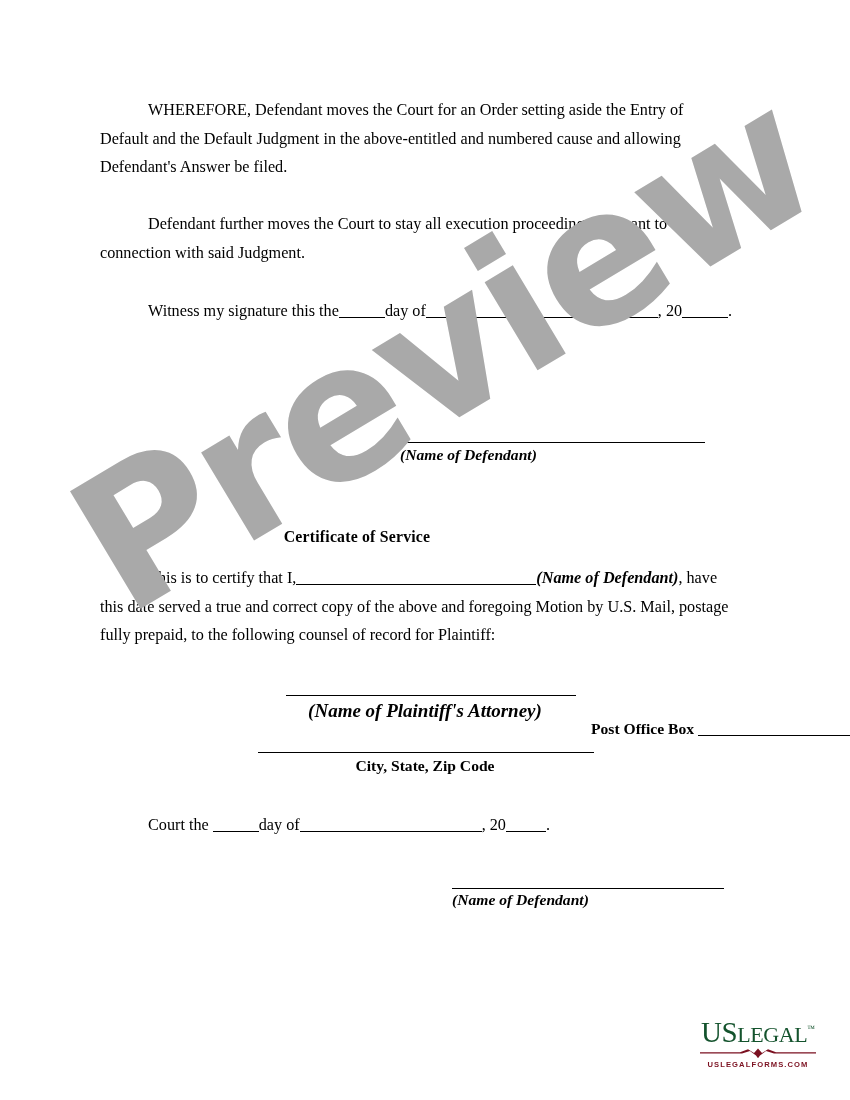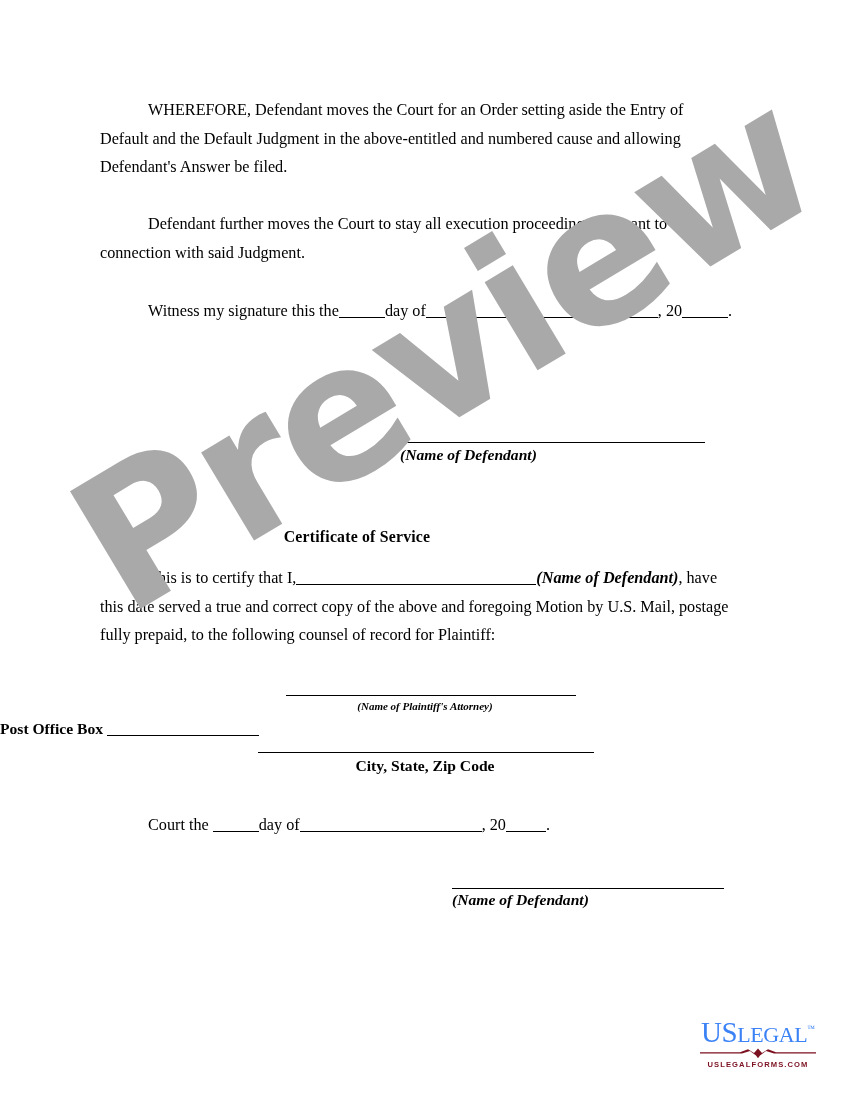--- a/index.html
+++ b/index.html
@@ -113,26 +113,26 @@
   .attn-rule-1 {
     position: absolute;
     left: 286px; top: 9px; width: 290px;
     border-bottom: 1.3px solid #000;
   }
   .attn-name {
     position: absolute;
     left: 0; top: 14px; width: 850px;
     text-align: center;
     font-weight: bold; font-style: italic;
-    font-size: 11px;
+    font-size: 19px;
   }
   .attn-pobox {
     position: absolute;
     left: 0; top: 34px; width: 850px;
-    text-align: left;
+    text-align: right;
     font-weight: bold;
     font-size: 15.6px;
   }
   .attn-pobox .pobox-blank {
     display: inline-block;
     width: 152px;
     border-bottom: 1.6px solid #000;
     height: 0.95em;
     margin-bottom: -2px;
   }
@@ -199,21 +199,21 @@
   
   .logo {
     position: absolute;
     left: 697px;
     top: 1014px;
     width: 122px;
     text-align: center;
   }
   .logo-word {
     font-family: "Liberation Serif", "DejaVu Serif", serif;
-    color: #3b82f6;
+    color: #14532d;
     font-size: 29px;
     line-height: 30px;
     letter-spacing: -0.4px;
     white-space: nowrap;
   }
   .logo-word .lg-sm {
     font-size: 22px;
   }
   .logo-tm {
     font-size: 8px;

